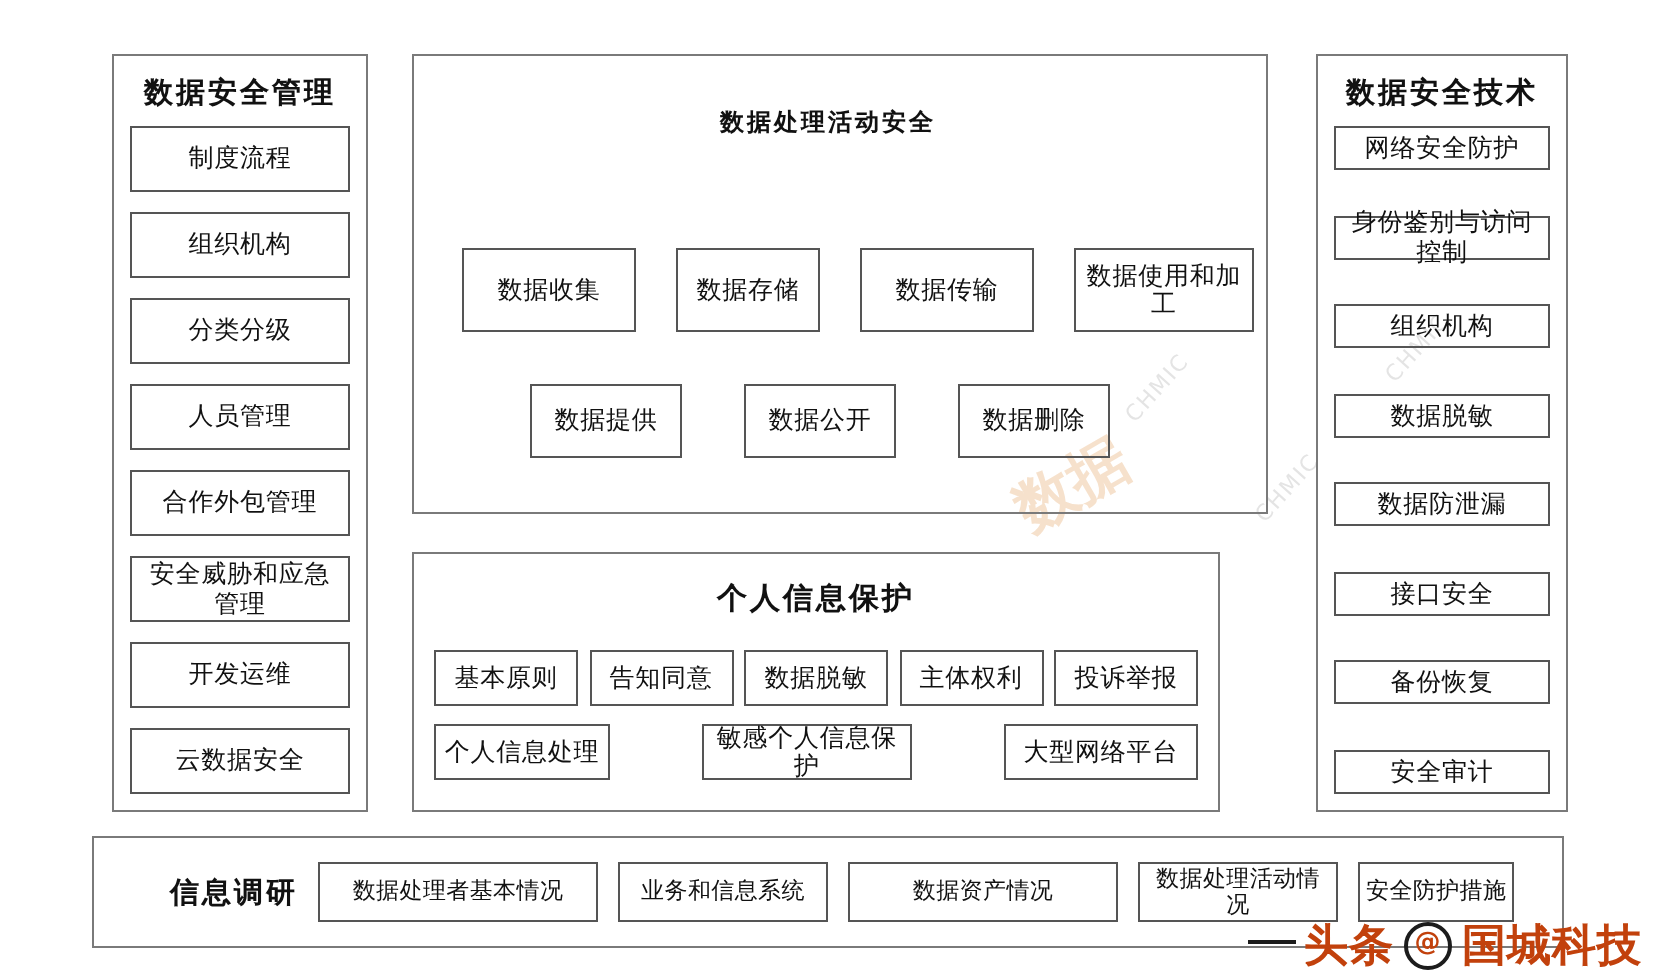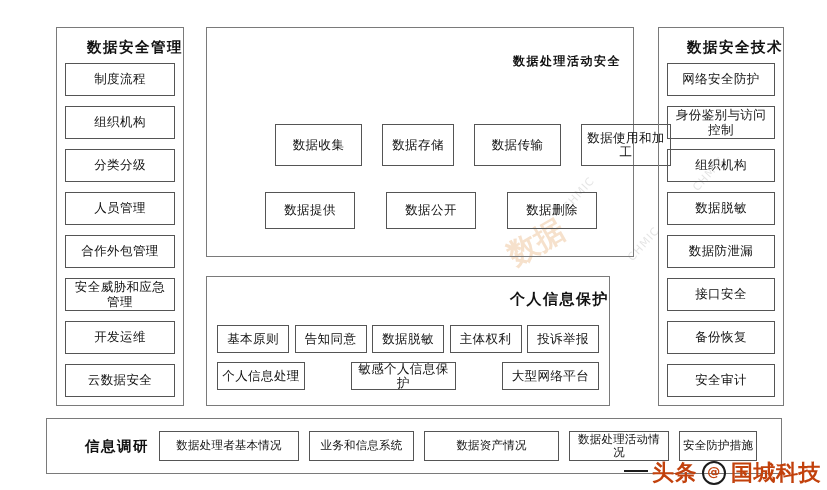--- a/index.html
+++ b/index.html
@@ -51,21 +51,21 @@
 
   
   .panel {
     position: absolute;
     border: 1.5px solid #7a7a7a;
     background: transparent;
     box-sizing: border-box;
   }
 
   .panel-title {
-    text-align: right;
+    text-align: center;
     font-size: 14.5px;
     font-weight: 700;
     letter-spacing: 1.5px;
     color: #111;
     font-family: Liberation Serif, serif;
   }
 
   
   .node {
     border: 1.3px solid #555;
@@ -96,46 +96,45 @@
 
   .col-list {
     position: absolute;
     left: 8px; right: 8px;
     top: 35px; bottom: 8px;
     display: flex;
     flex-direction: column;
     justify-content: space-between;
   }
   .col-list .node { height: 33px; }
-  #right-panel .col-list .node { height: 33px; }
+  #right-panel .col-list .node { height: 22px; }
 
   
   #dpa-panel { left: 206px; top: 27px; width: 428px; height: 230px; }
   #dpa-title { position: absolute; left: 0; right: 12px; top: 25px; font-size: 12px; }
 
   #dpa-row1 {
     position: absolute;
     left: 24px; top: 96px;
     display: flex;
     gap: 20px;
-    margin-left: 44px;
   }
   #dpa-row1 .node { height: 42px; }
   #dpa-row1 .node:nth-child(1) { width: 87px; }
   #dpa-row1 .node:nth-child(2) { width: 72px; }
   #dpa-row1 .node:nth-child(3) { width: 87px; }
   #dpa-row1 .node:nth-child(4) { width: 90px; }
 
   #dpa-row2 {
     position: absolute;
     left: 58px; top: 164px;
     display: flex;
     gap: 31px;
   }
-  #dpa-row2 .node { height: 37px; width: 90px; }
+  #dpa-row2 .node { height: 37px; width: 76px; }
 
   
   #pi-panel { left: 206px; top: 276px; width: 404px; height: 130px; }
   #pi-title { position: absolute; left: 0; right: 0; top: 13px; font-size: 15px; }
 
   #pi-row1 {
     position: absolute;
     left: 10px; right: 10px; top: 48px;
     display: flex;
     justify-content: space-between;

